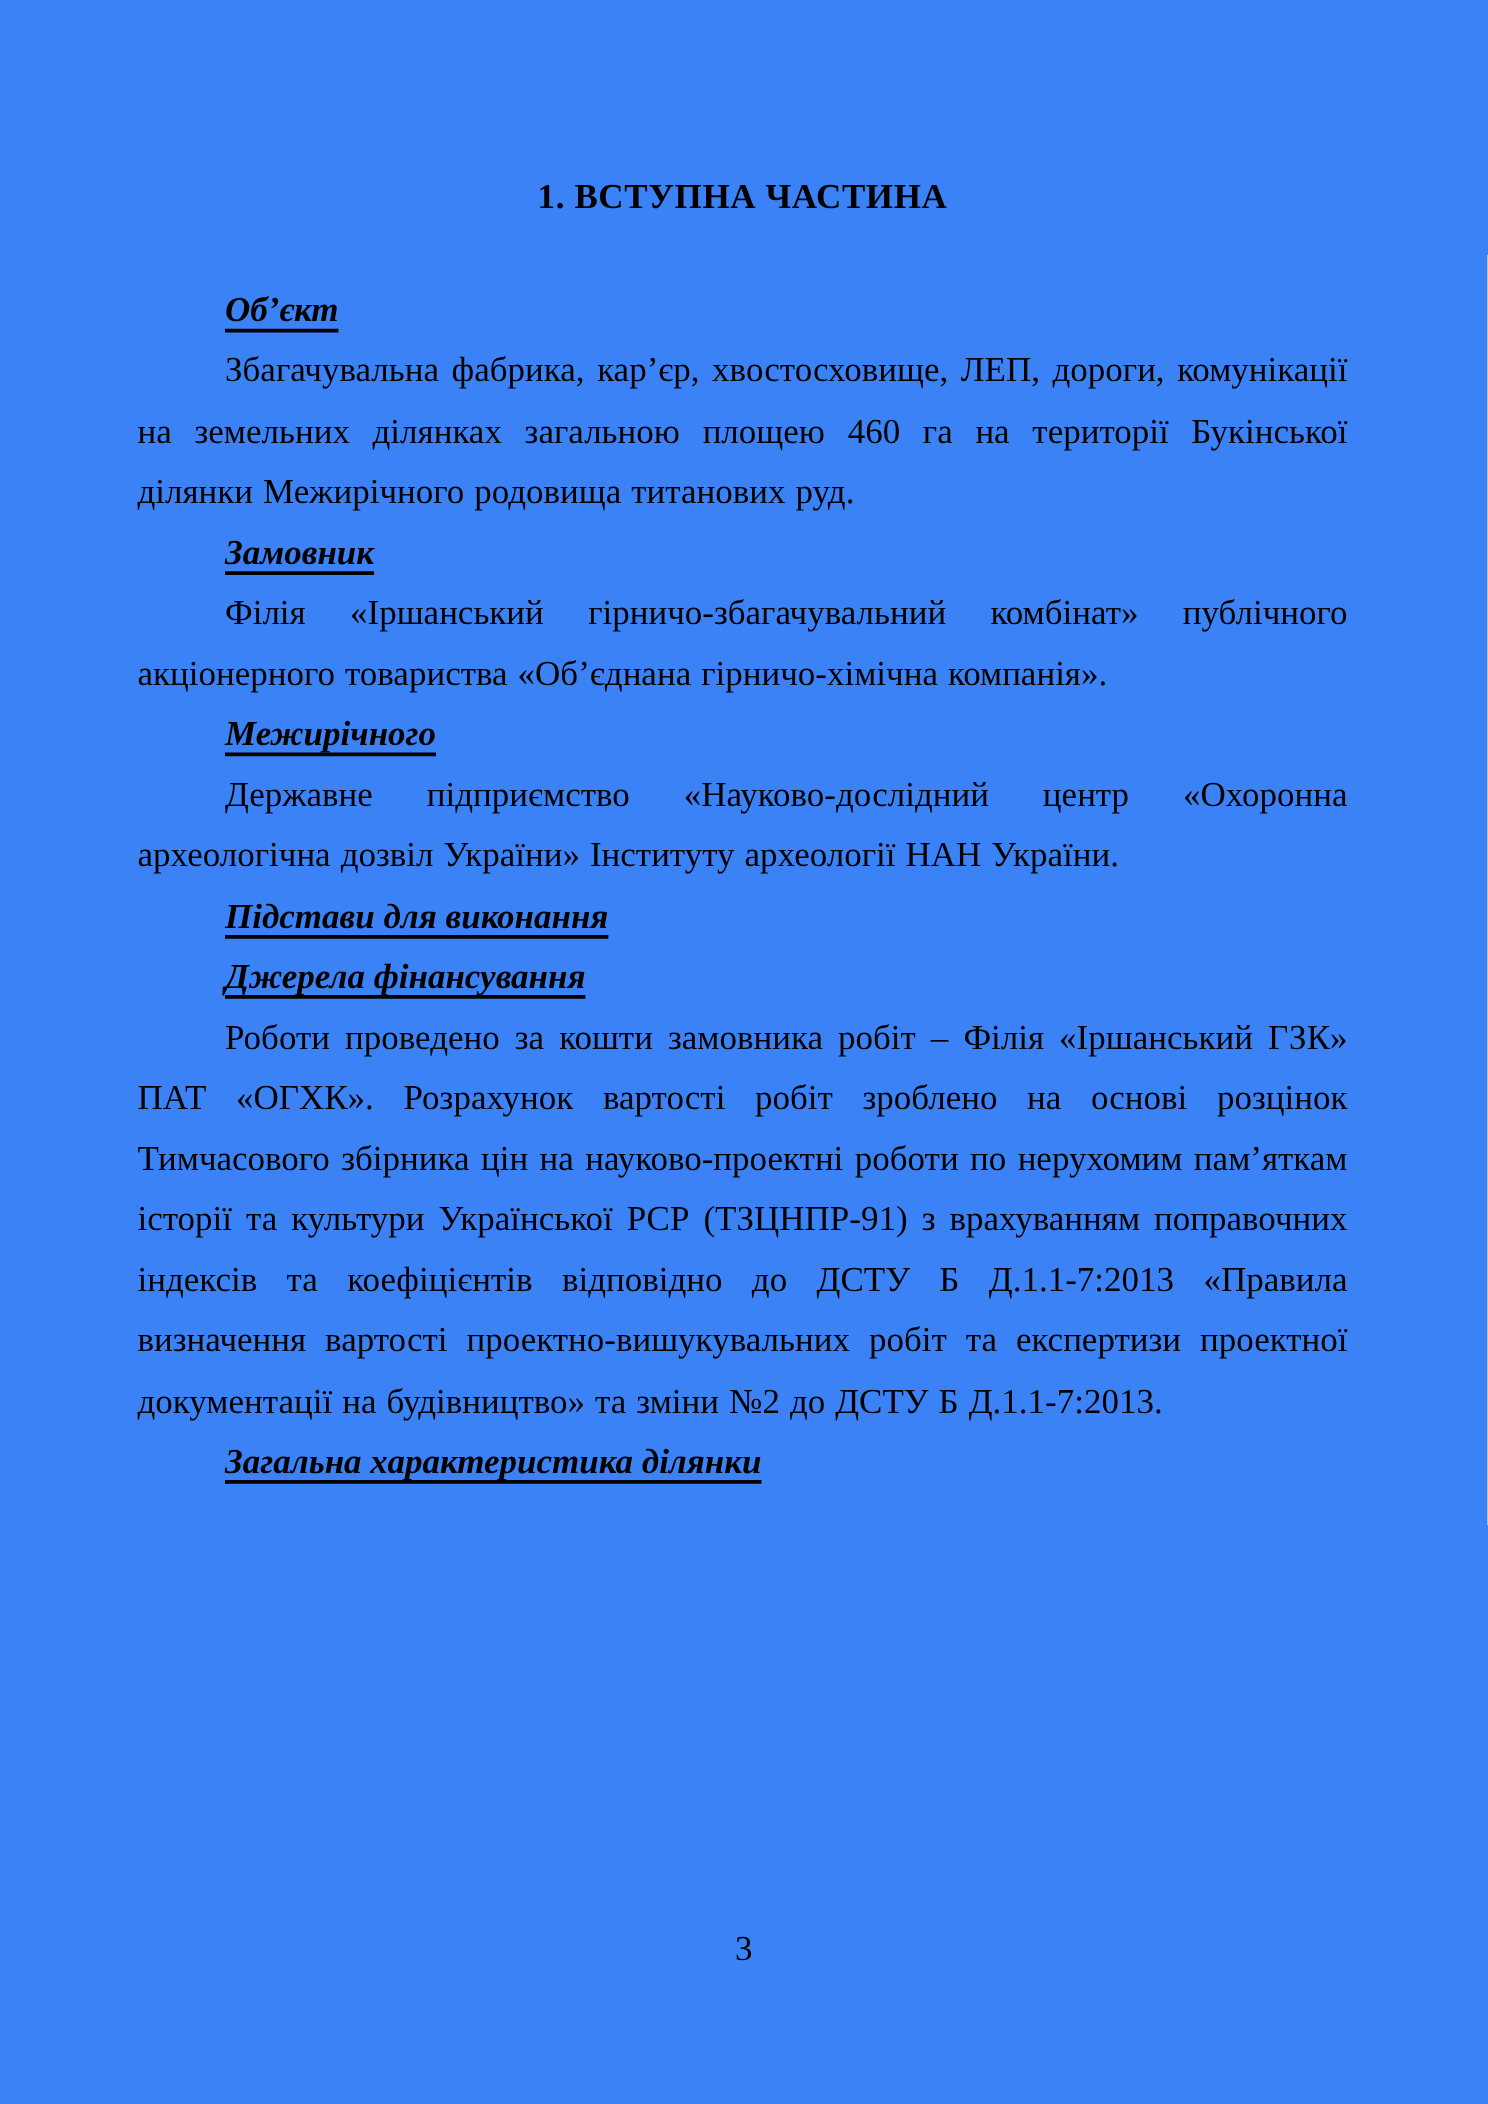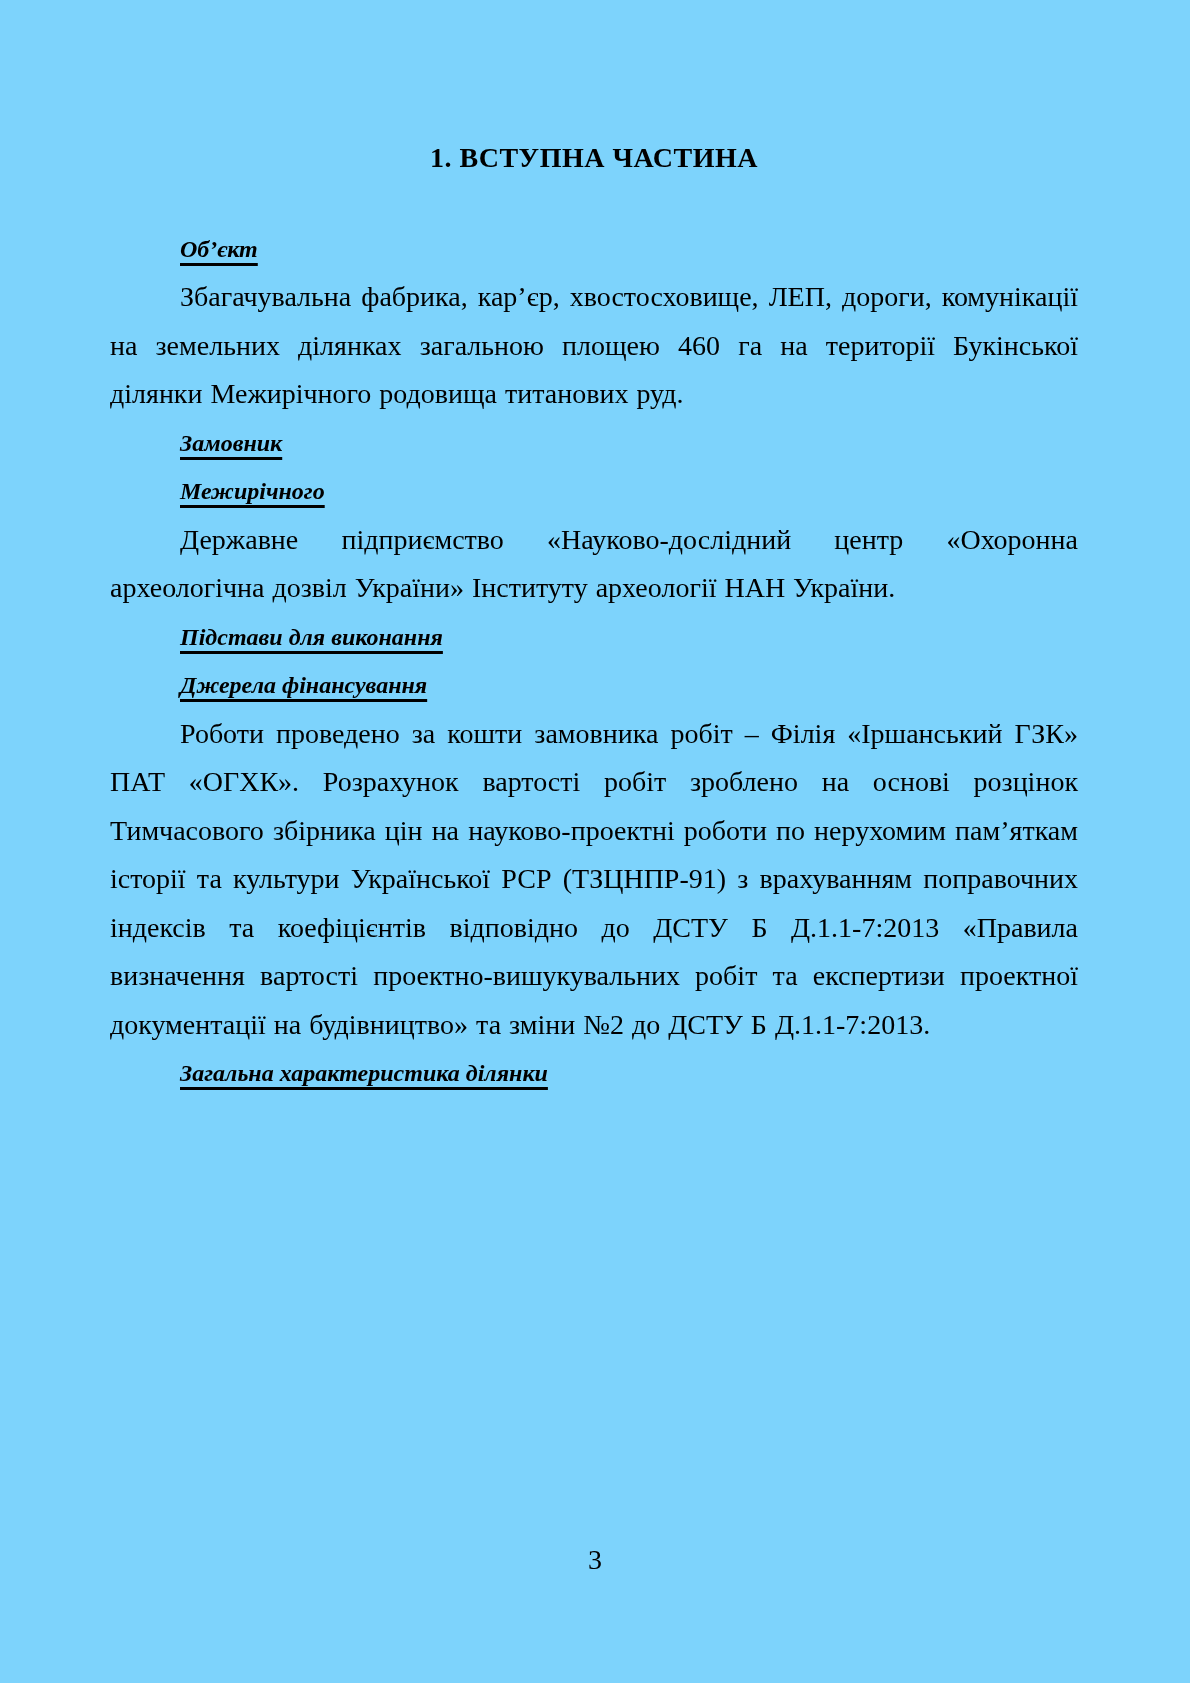--- a/index.html
+++ b/index.html
@@ -4,21 +4,21 @@
 <style>
   html, body {
     margin: 0;
     padding: 0;
     background: #ffffff;
   }
   .page {
     position: relative;
     width: 1190px;
     height: 1683px;
-    background: #7dd3fc;
+    background: #3b82f6;
     color: #000000;
     font-family: "Liberation Serif", "DejaVu Serif", serif;
     font-size: 28px;
     line-height: 48.5px;
     box-sizing: border-box;
     padding: 134px 112px 0 110px;
     overflow: hidden;
   }
   .doc-title {
     margin: 0 0 42px 0;
@@ -26,21 +26,21 @@
     font-weight: bold;
     text-align: center;
     letter-spacing: 0.5px;
   }
   section {
     margin: 0;
     padding: 0;
   }
   .section-heading {
     margin: 0 0 0 70px;
-    font-size: 24px;
+    font-size: 28px;
     font-weight: bold;
     font-style: italic;
     text-decoration: underline;
     text-decoration-thickness: 3px;
     text-underline-offset: 6px;
     text-decoration-skip-ink: none;
     line-height: 48.5px;
   }
   .para {
     margin: 0;
@@ -63,20 +63,21 @@
 <div class="page">
   <h1 class="doc-title">1. ВСТУПНА ЧАСТИНА</h1>
 
   <div>
       <section>
         <h2 class="section-heading">Об’єкт</h2>
         <p class="para">Збагачувальна фабрика, кар’єр, хвостосховище, ЛЕП, дороги, комунікації на земельних ділянках загальною площею 460 га на території Букінської ділянки Межирічного родовища титанових руд.</p>
       </section>
       <section>
         <h2 class="section-heading">Замовник</h2>
+        <p class="para">Філія «Іршанський гірничо-збагачувальний комбінат» публічного акціонерного товариства «Об’єднана гірничо-хімічна компанія».</p>
       </section>
       <section>
         <h2 class="section-heading">Межирічного</h2>
         <p class="para">Державне підприємство «Науково-дослідний центр «Охоронна археологічна дозвіл України» Інституту археології НАН України.</p>
       </section>
       <section>
         <h2 class="section-heading">Підстави для виконання</h2>
       </section>
       <section>
         <h2 class="section-heading">Джерела фінансування</h2>

